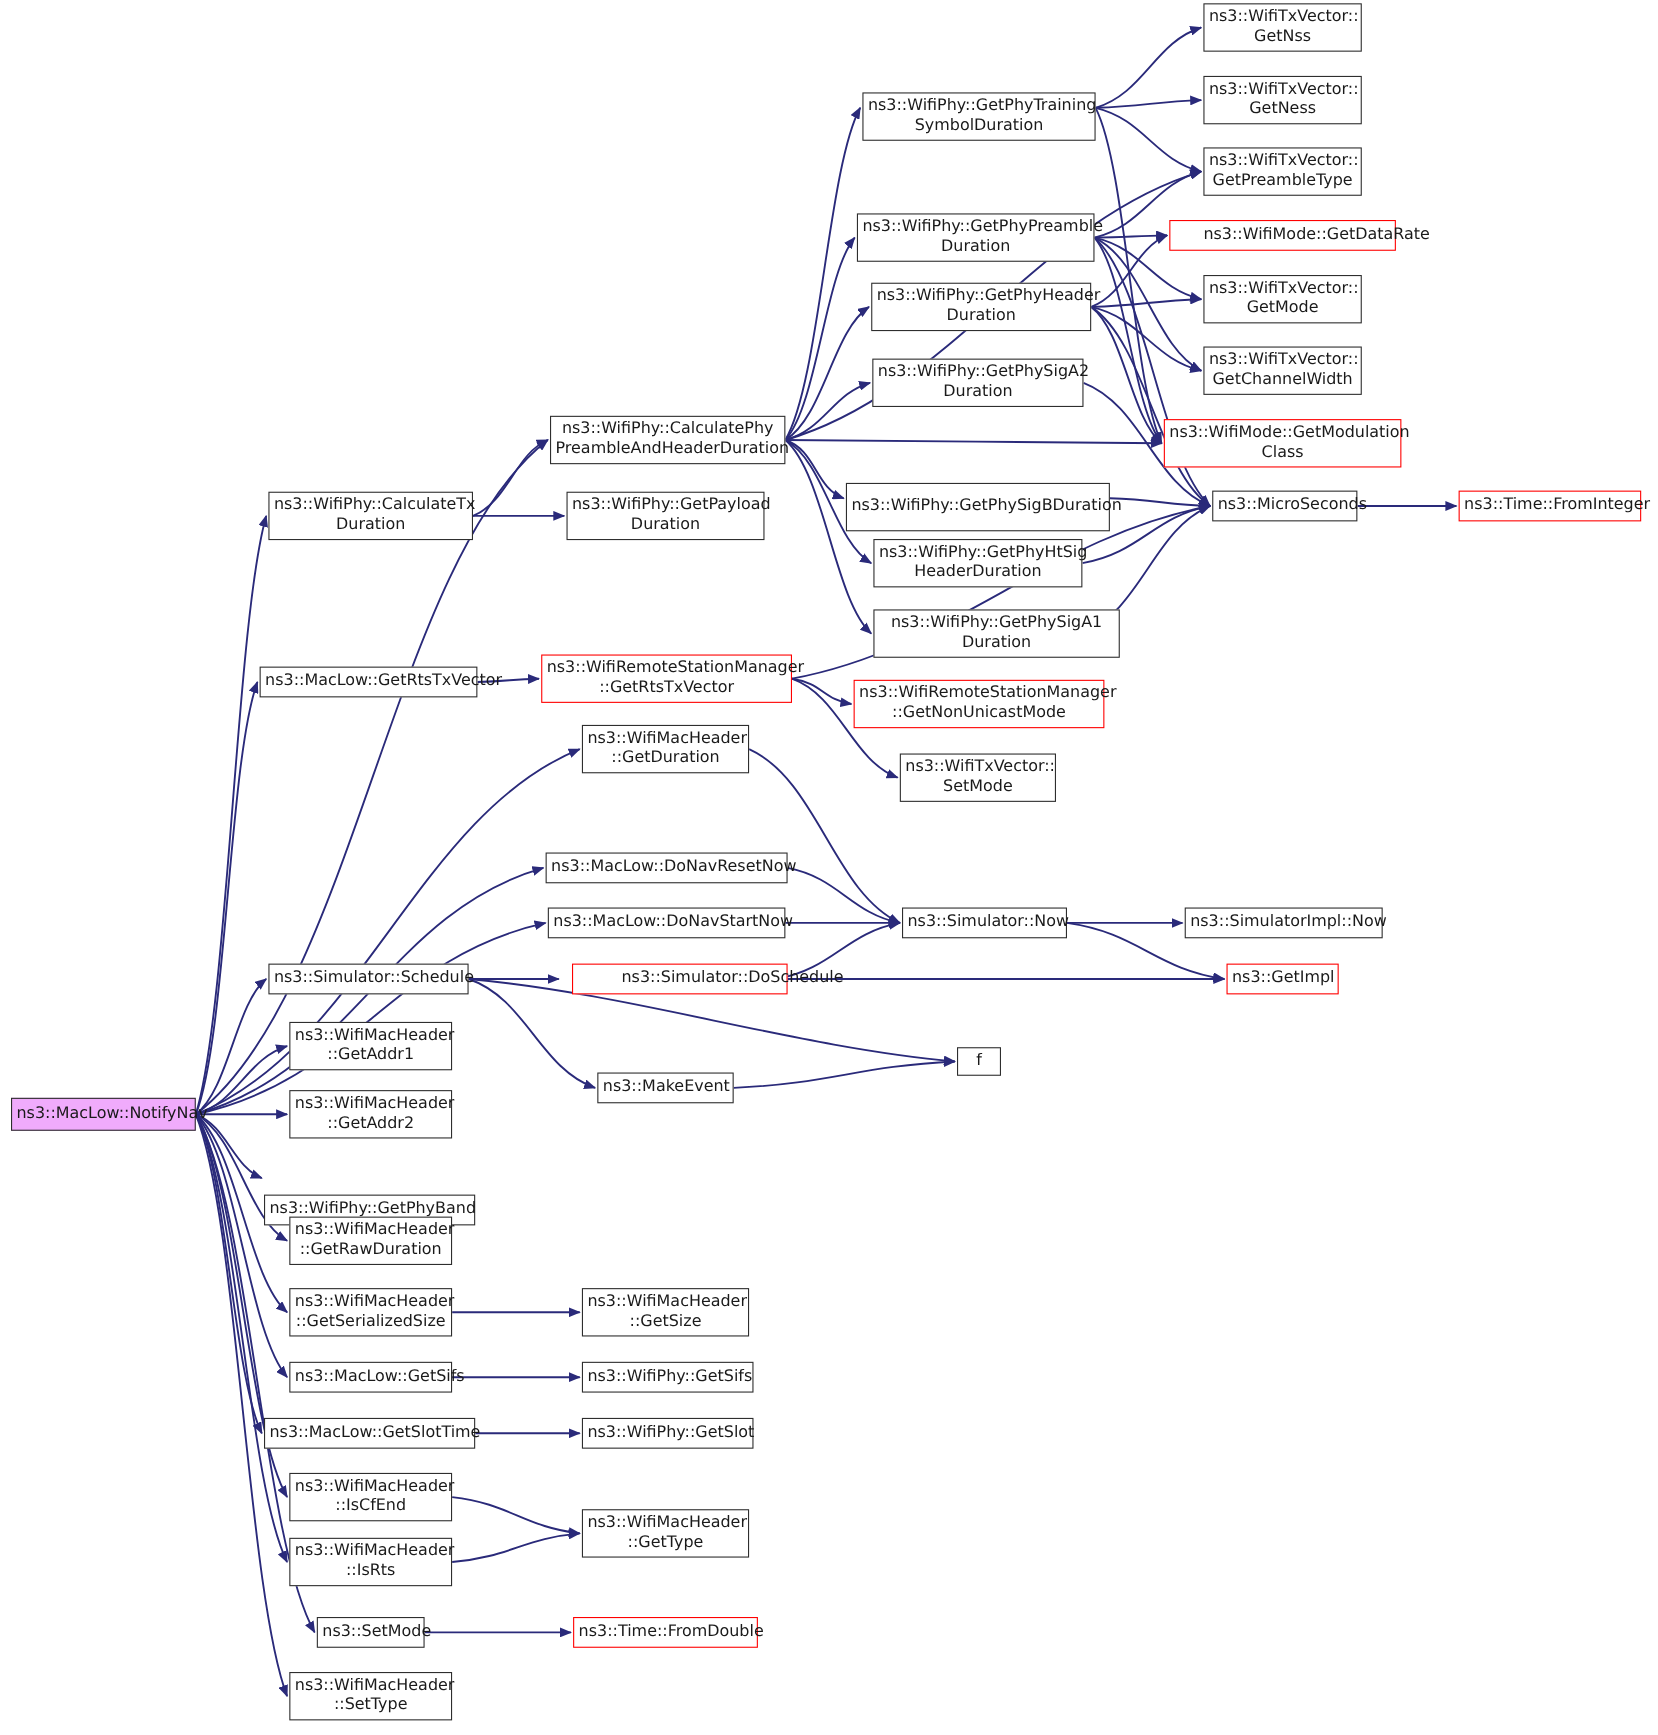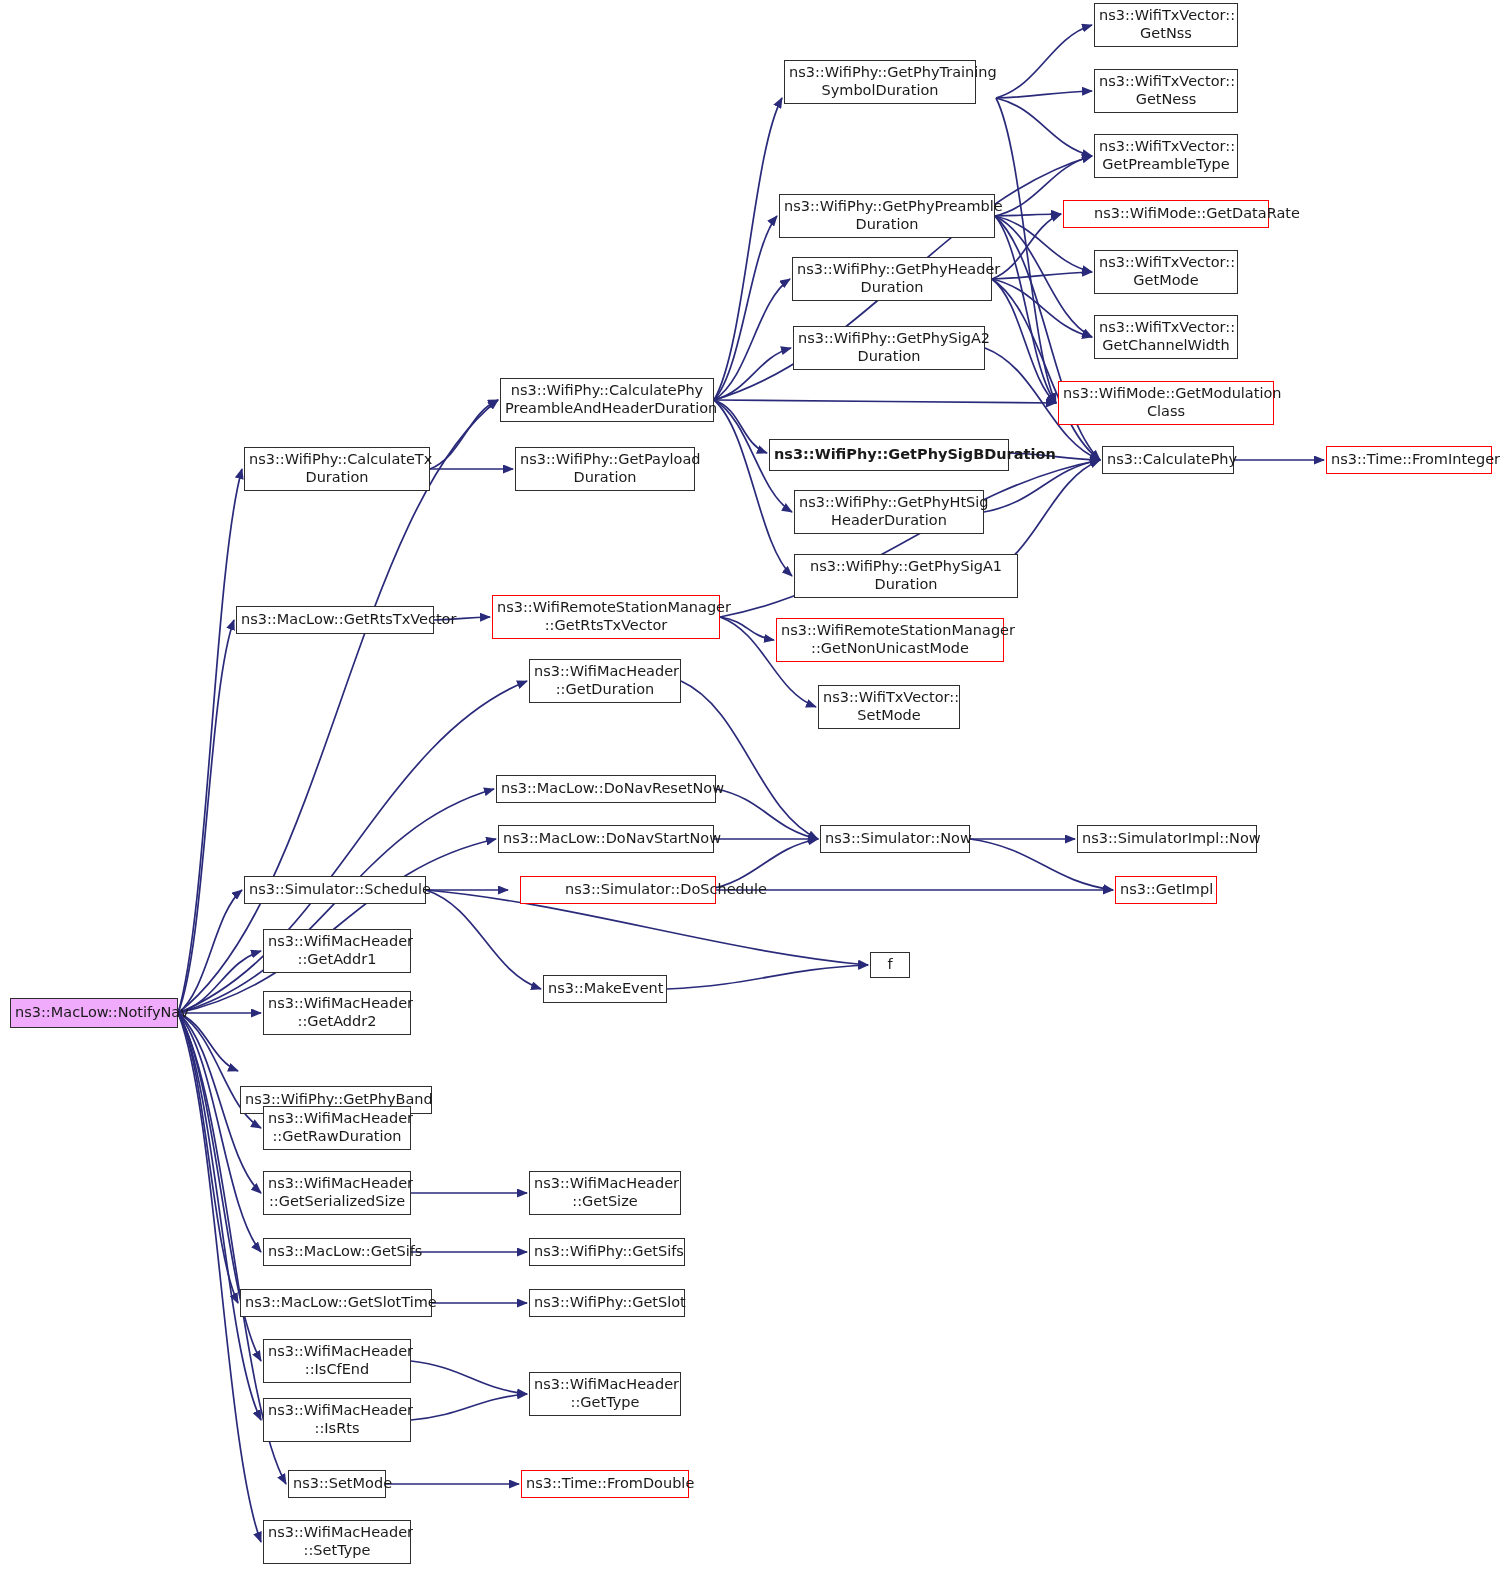--- a/index.html
+++ b/index.html
@@ -126,21 +126,21 @@
         <path d="M411,1193 C464.1,1193 475.9,1193 527,1193"></path>
         <path d="M411,1252 C464.1,1252 475.9,1252 527,1252"></path>
         <path d="M432,1303 C475.65,1303 485.35,1303 527,1303"></path>
         <path d="M411,1361 C464.1,1366.94 475.9,1388.06 527,1394"></path>
         <path d="M411,1420 C464.1,1415.32 475.9,1398.68 527,1394"></path>
         <path d="M386,1484 C446.75,1484 460.25,1484 519,1484"></path>
       </g>
   </svg>
   <div id="node-layer">
       <div class="node current" style="left: 10px; top: 998px; width: 168px; height: 30px;"><span>ns3::MacLow::NotifyNav</span></div>
-      <div class="node" style="left: 784px; top: 60px; width: 192px; height: 44px;"><span>ns3::WifiPhy::GetPhyTraining
+      <div class="node" style="left: 784px; top: 84px; width: 212px; height: 44px;"><span>ns3::WifiPhy::GetPhyTraining
 SymbolDuration</span></div>
       <div class="node" style="left: 1094px; top: 3px; width: 144px; height: 44px;"><span>ns3::WifiTxVector::
 GetNss</span></div>
       <div class="node" style="left: 1094px; top: 69px; width: 144px; height: 44px;"><span>ns3::WifiTxVector::
 GetNess</span></div>
       <div class="node" style="left: 1094px; top: 134px; width: 144px; height: 44px;"><span>ns3::WifiTxVector::
 GetPreambleType</span></div>
       <div class="node red" style="left: 1063px; top: 200px; width: 206px; height: 28px; padding-left: 30px;"><span>ns3::WifiMode::GetDataRate</span></div>
       <div class="node" style="left: 1094px; top: 250px; width: 144px; height: 44px;"><span>ns3::WifiTxVector::
 GetMode</span></div>
@@ -149,27 +149,27 @@
       <div class="node red" style="left: 1058px; top: 381px; width: 216px; height: 44px;"><span>ns3::WifiMode::GetModulation
 Class</span></div>
       <div class="node" style="left: 779px; top: 194px; width: 216px; height: 44px;"><span>ns3::WifiPhy::GetPhyPreamble
 Duration</span></div>
       <div class="node" style="left: 792px; top: 257px; width: 200px; height: 44px;"><span>ns3::WifiPhy::GetPhyHeader
 Duration</span></div>
       <div class="node" style="left: 793px; top: 326px; width: 192px; height: 44px;"><span>ns3::WifiPhy::GetPhySigA2
 Duration</span></div>
       <div class="node" style="left: 500px; top: 378px; width: 214px; height: 44px;"><span>ns3::WifiPhy::CalculatePhy
 PreambleAndHeaderDuration</span></div>
-      <div class="node" style="left: 1102px; top: 446px; width: 132px; height: 28px;"><span>ns3::CalculatePhy</span></div>
+      <div class="node" style="left: 1102px; top: 446px; width: 132px; height: 28px;"><span>ns3::MicroSeconds</span></div>
       <div class="node red" style="left: 1326px; top: 446px; width: 166px; height: 28px;"><span>ns3::Time::FromInteger</span></div>
       <div class="node" style="left: 244px; top: 447px; width: 186px; height: 44px;"><span>ns3::WifiPhy::CalculateTx
 Duration</span></div>
       <div class="node" style="left: 515px; top: 447px; width: 180px; height: 44px;"><span>ns3::WifiPhy::GetPayload
 Duration</span></div>
-      <div class="node" style="left: 769px; top: 439px; width: 240px; height: 32px; font-weight: bold;"><span>ns3::WifiPhy::GetPhySigBDuration</span></div>
+      <div class="node" style="left: 769px; top: 439px; width: 240px; height: 44px;"><span>ns3::WifiPhy::GetPhySigBDuration</span></div>
       <div class="node" style="left: 794px; top: 490px; width: 190px; height: 44px;"><span>ns3::WifiPhy::GetPhyHtSig
 HeaderDuration</span></div>
       <div class="node" style="left: 794px; top: 554px; width: 224px; height: 44px;"><span>ns3::WifiPhy::GetPhySigA1
 Duration</span></div>
       <div class="node" style="left: 236px; top: 606px; width: 198px; height: 28px;"><span>ns3::MacLow::GetRtsTxVector</span></div>
       <div class="node red" style="left: 492px; top: 595px; width: 228px; height: 44px;"><span>ns3::WifiRemoteStationManager
 ::GetRtsTxVector</span></div>
       <div class="node red" style="left: 776px; top: 618px; width: 228px; height: 44px;"><span>ns3::WifiRemoteStationManager
 ::GetNonUnicastMode</span></div>
       <div class="node" style="left: 529px; top: 659px; width: 152px; height: 44px;"><span>ns3::WifiMacHeader

